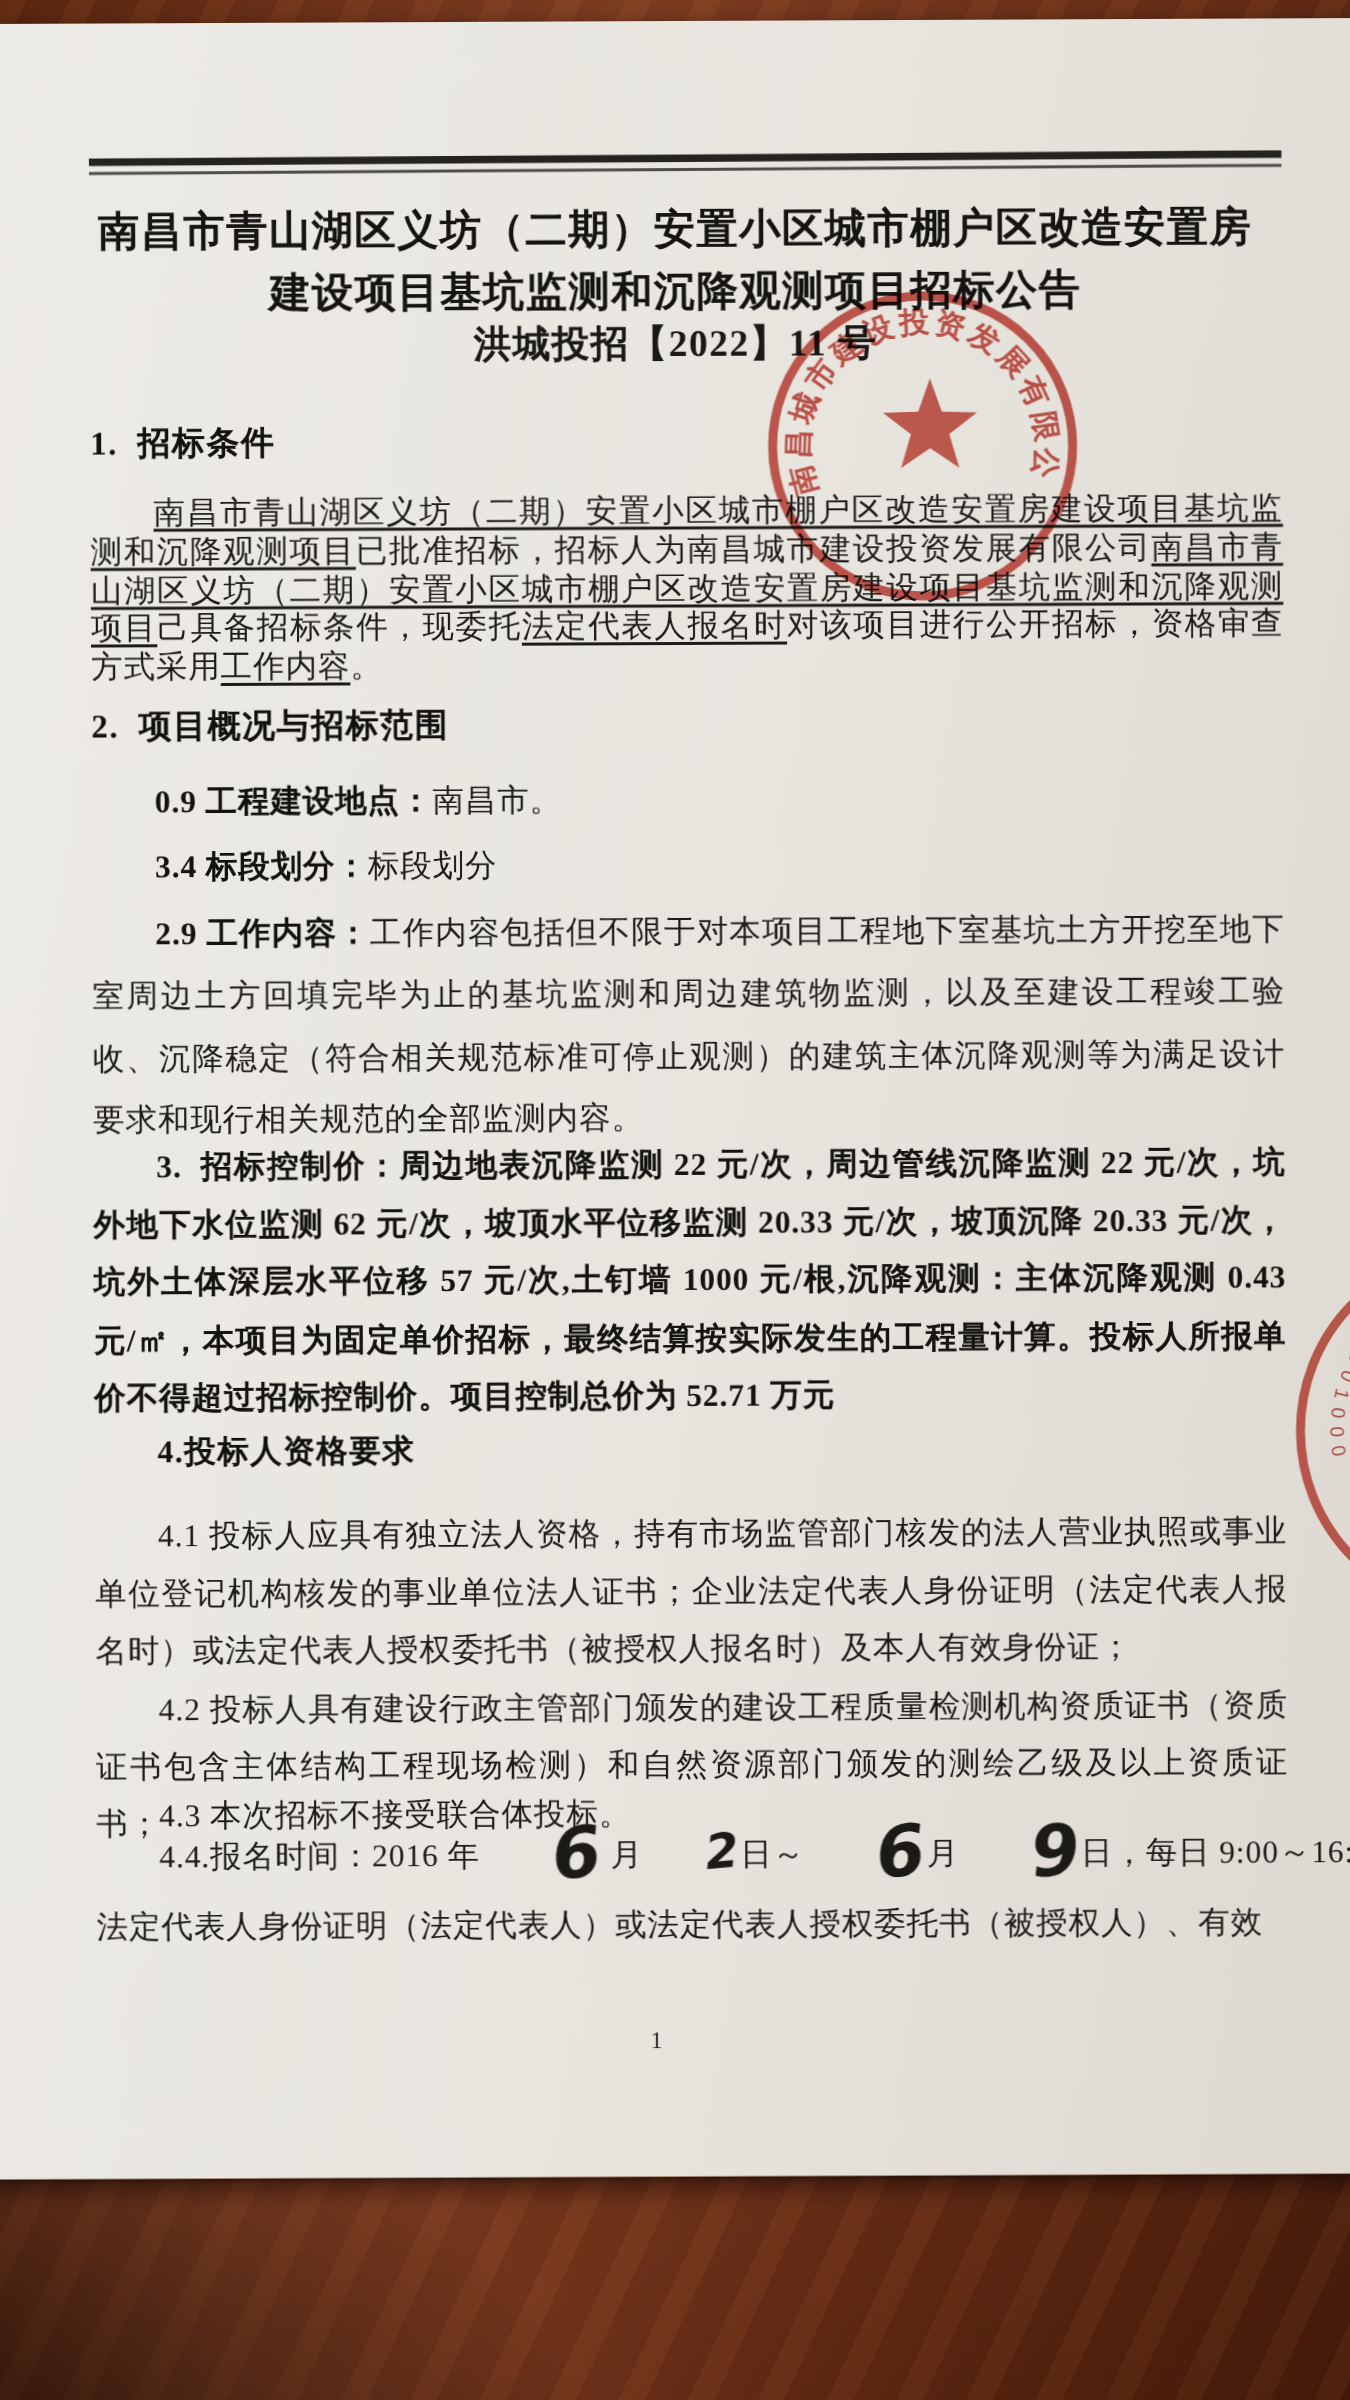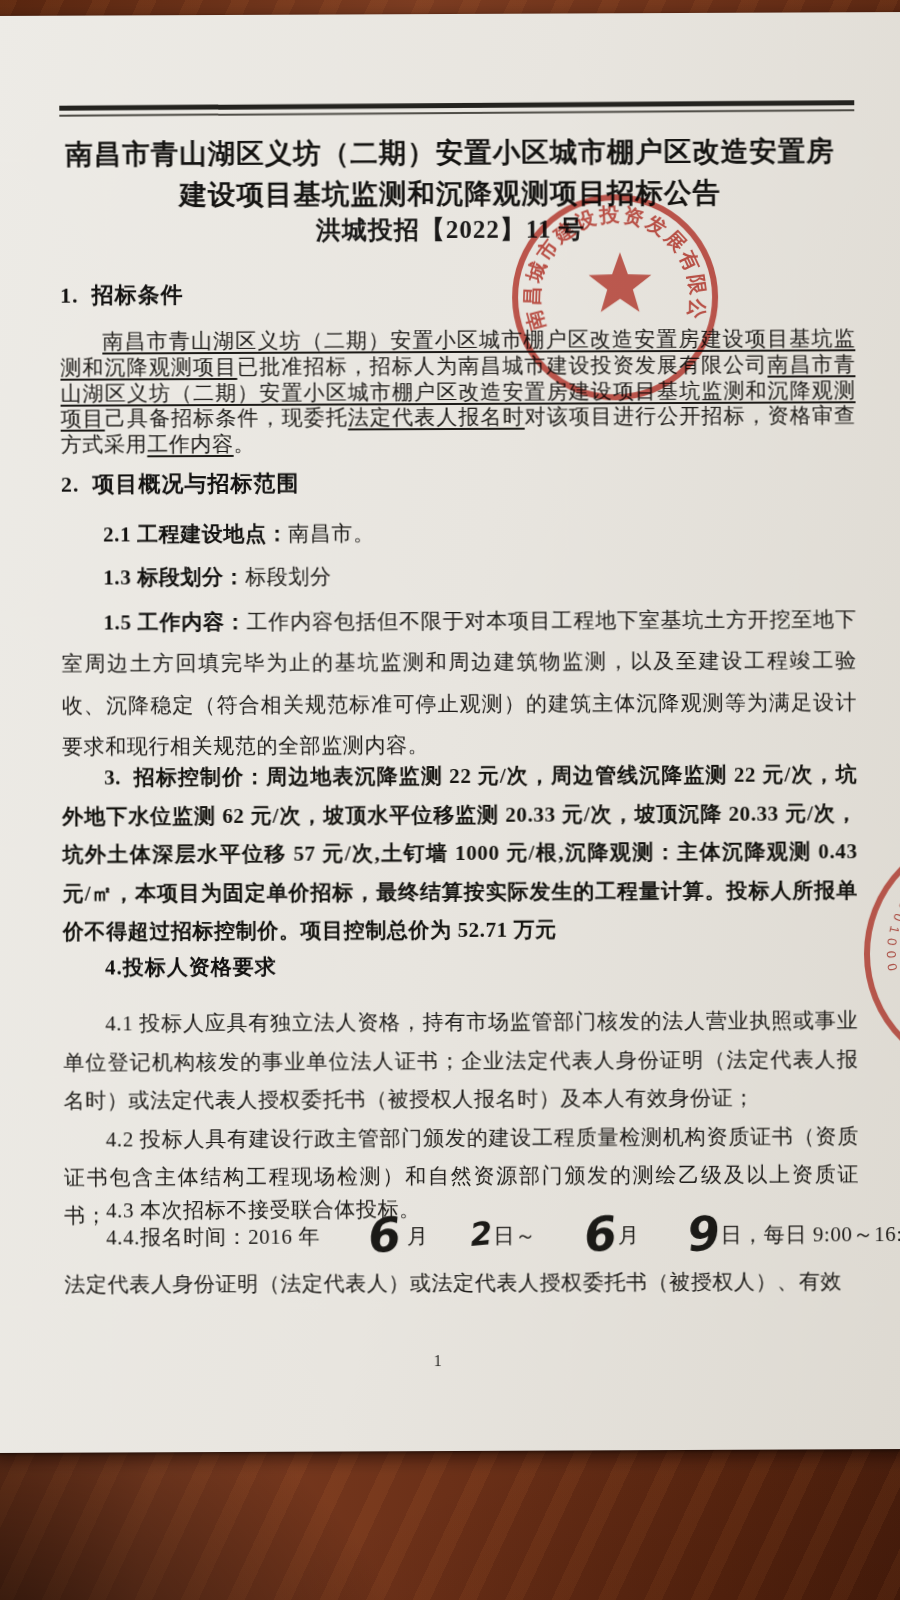--- a/index.html
+++ b/index.html
@@ -47,25 +47,25 @@
     <div class="blk title" style="top:119px">南昌市青山湖区义坊（二期）安置小区城市棚户区改造安置房</div>
     <div class="blk title" style="top:160px">建设项目基坑监测和沉降观测项目招标公告</div>
     <div class="blk docnum" style="top:199px">洪城投招【2022】11 号</div>
 
     <div class="blk h" style="top:265px">1.  招标条件</div>
 
     <p class="blk para p1 ind" style="top:314px;margin:0"><span class="u">南昌市青山湖区义坊（二期）安置小区城市棚户区改造安置房建设项目基坑监测和沉降观测项目</span><span>已批准招标，招标人为南昌城市建设投资发展有限公司</span><span class="u">南昌市青山湖区义坊（二期）安置小区城市棚户区改造安置房建设项目基坑监测和沉降观测项目</span><span>己具备招标条件，现委托</span><span class="u">法定代表人报名时</span><span>对该项目进行公开招标，资格审查方式采用</span><span class="u">工作内容</span><span>。</span></p>
 
     <div class="blk h" style="top:454px">2.  项目概况与招标范围</div>
 
-    <div class="blk para ind" style="top:504px;line-height:30px"><span class="lbl">2.1 工程建设地点：</span><span>南昌市。</span></div>
+    <div class="blk para ind" style="top:504px;line-height:30px"><span class="lbl">0.9 工程建设地点：</span><span>南昌市。</span></div>
 
-    <div class="blk para ind" style="top:547px;line-height:30px"><span class="lbl">1.3 标段划分：</span><span>标段划分</span></div>
+    <div class="blk para ind" style="top:547px;line-height:30px"><span class="lbl">3.4 标段划分：</span><span>标段划分</span></div>
 
-    <p class="blk para p23 ind" style="top:587px;margin:0"><span class="lbl">1.5 工作内容：</span><span>工作内容包括但不限于对本项目工程地下室基坑土方开挖至地下室周边土方回填完毕为止的基坑监测和周边建筑物监测，以及至建设工程竣工验收、沉降稳定（符合相关规范标准可停止观测）的建筑主体沉降观测等为满足设计要求和现行相关规范的全部监测内容。</span></p>
+    <p class="blk para p23 ind" style="top:587px;margin:0"><span class="lbl">2.9 工作内容：</span><span>工作内容包括但不限于对本项目工程地下室基坑土方开挖至地下室周边土方回填完毕为止的基坑监测和周边建筑物监测，以及至建设工程竣工验收、沉降稳定（符合相关规范标准可停止观测）的建筑主体沉降观测等为满足设计要求和现行相关规范的全部监测内容。</span></p>
 
     <p class="blk para p3 ind" style="top:743px;margin:0">3.  招标控制价：周边地表沉降监测 22 元/次，周边管线沉降监测 22 元/次，坑外地下水位监测 62 元/次，坡顶水平位移监测 20.33 元/次，坡顶沉降 20.33 元/次，坑外土体深层水平位移 57 元/次,土钉墙 1000 元/根,沉降观测：主体沉降观测 0.43 元/㎡，本项目为固定单价招标，最终结算按实际发生的工程量计算。投标人所报单价不得超过招标控制价。项目控制总价为 52.71 万元</p>
 
     <div class="blk h" style="top:937px;text-indent:2em;font-size:21px">4.投标人资格要求</div>
 
     <p class="blk para p4 ind" style="top:989px;margin:0">4.1 投标人应具有独立法人资格，持有市场监管部门核发的法人营业执照或事业单位登记机构核发的事业单位法人证书；企业法定代表人身份证明（法定代表人报名时）或法定代表人授权委托书（被授权人报名时）及本人有效身份证；</p>
 
     <p class="blk para p4 ind" style="top:1105px;margin:0;line-height:38px">4.2 投标人具有建设行政主管部门颁发的建设工程质量检测机构资质证书（资质证书包含主体结构工程现场检测）和自然资源部门颁发的测绘乙级及以上资质证书；</p>
 
     <div class="blk para ind" style="top:1180px;line-height:30px">4.3 本次招标不接受联合体投标。</div>

